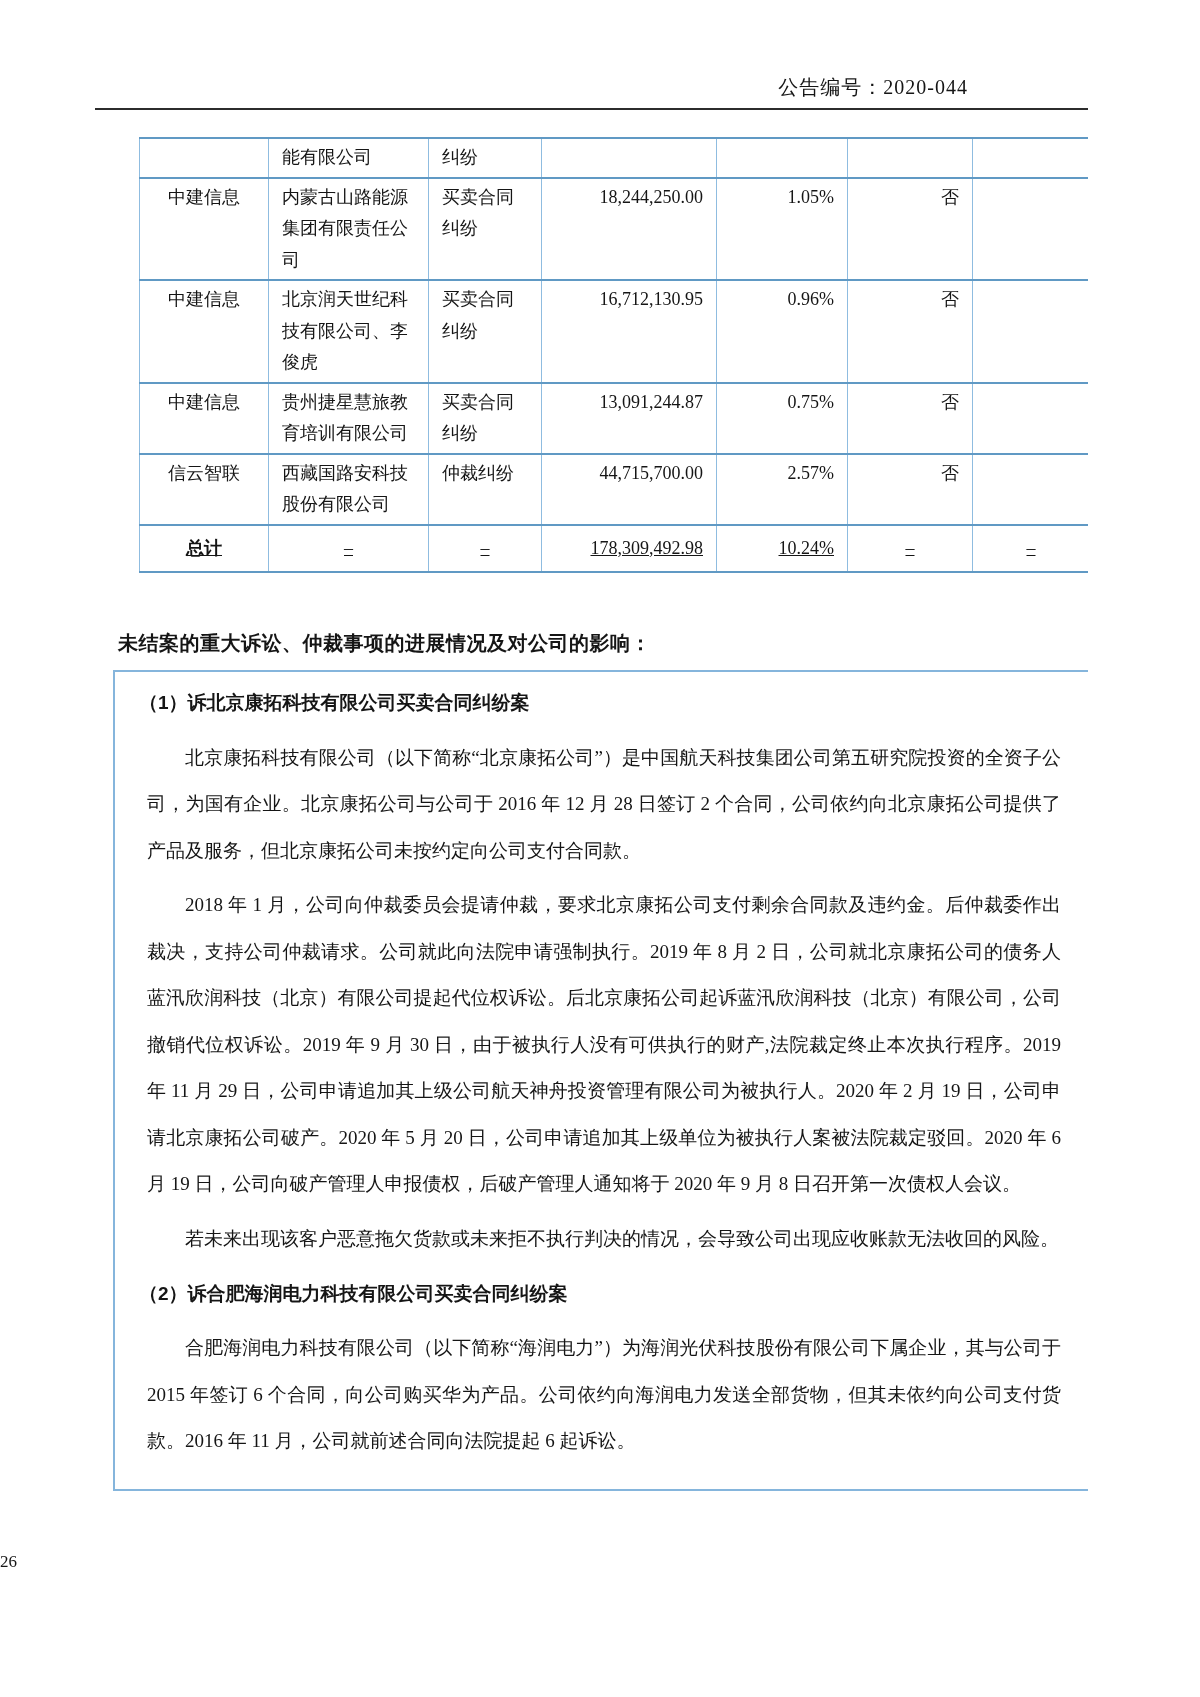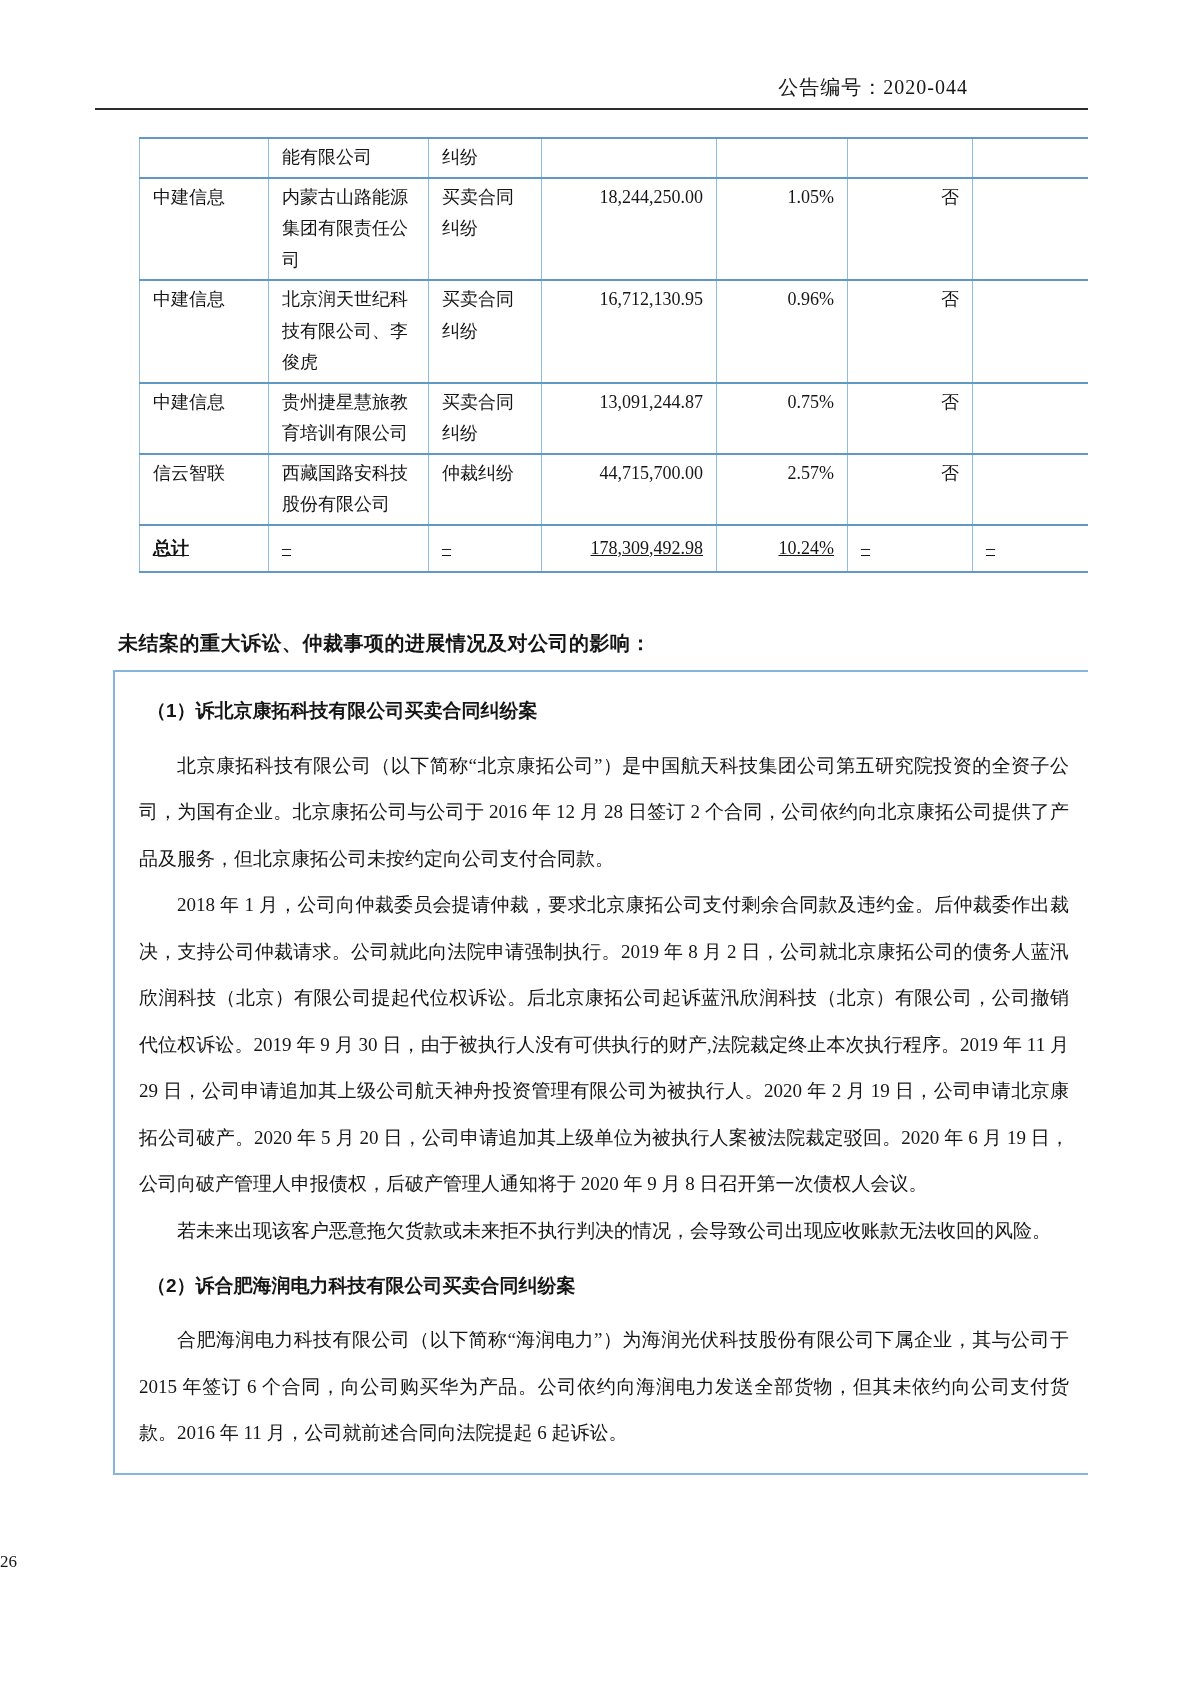--- a/index.html
+++ b/index.html
@@ -32,21 +32,21 @@
     border-left:1px solid #8fbce0;
     border-right:1px solid #8fbce0;
     border-top:2px solid #6099c4;
     border-bottom:2px solid #6099c4;
     padding:3px 13px;
     vertical-align:top;
     overflow:hidden;
   }
   .lit-table tr.total-row td { padding:7px 13px;text-decoration:underline; }
   .ta-l { text-align:left; }
-  .ta-c { }
+  .ta-c { text-align:center; }
   .ta-r { text-align:right; }
   .bold { font-weight:bold; }
 
   
   .section-heading {
     position:absolute; top:630px; left:118px;
     font-family:Liberation Sans, sans-serif;
     font-size:20px; font-weight:bold; letter-spacing:0.5px;
   }
 
@@ -55,23 +55,23 @@
     position:absolute; top:670px; left:113px;
     width:982px; box-sizing:border-box;
     border:2px solid #85b5dc;
     padding:8px 24px 16px 24px;
     font-size:19px; line-height:2.45;
     text-align:justify;
   }
   .case-title {
     font-family:"Liberation Sans","DejaVu Sans",sans-serif;
     font-weight:bold; font-size:19px;
-    margin:8px; text-indent:0;
+    margin:0; text-indent:0;
   }
-  .case-para { margin:0; text-indent:2em; }
+  .case-para { margin:8px; text-indent:2em; }
 
   
   .page-number {
     position:absolute; top:1552px; left:0; width:100%;
     text-align:left; font-size:17px;
   }
 </style>
 </head>
 <body>
 

